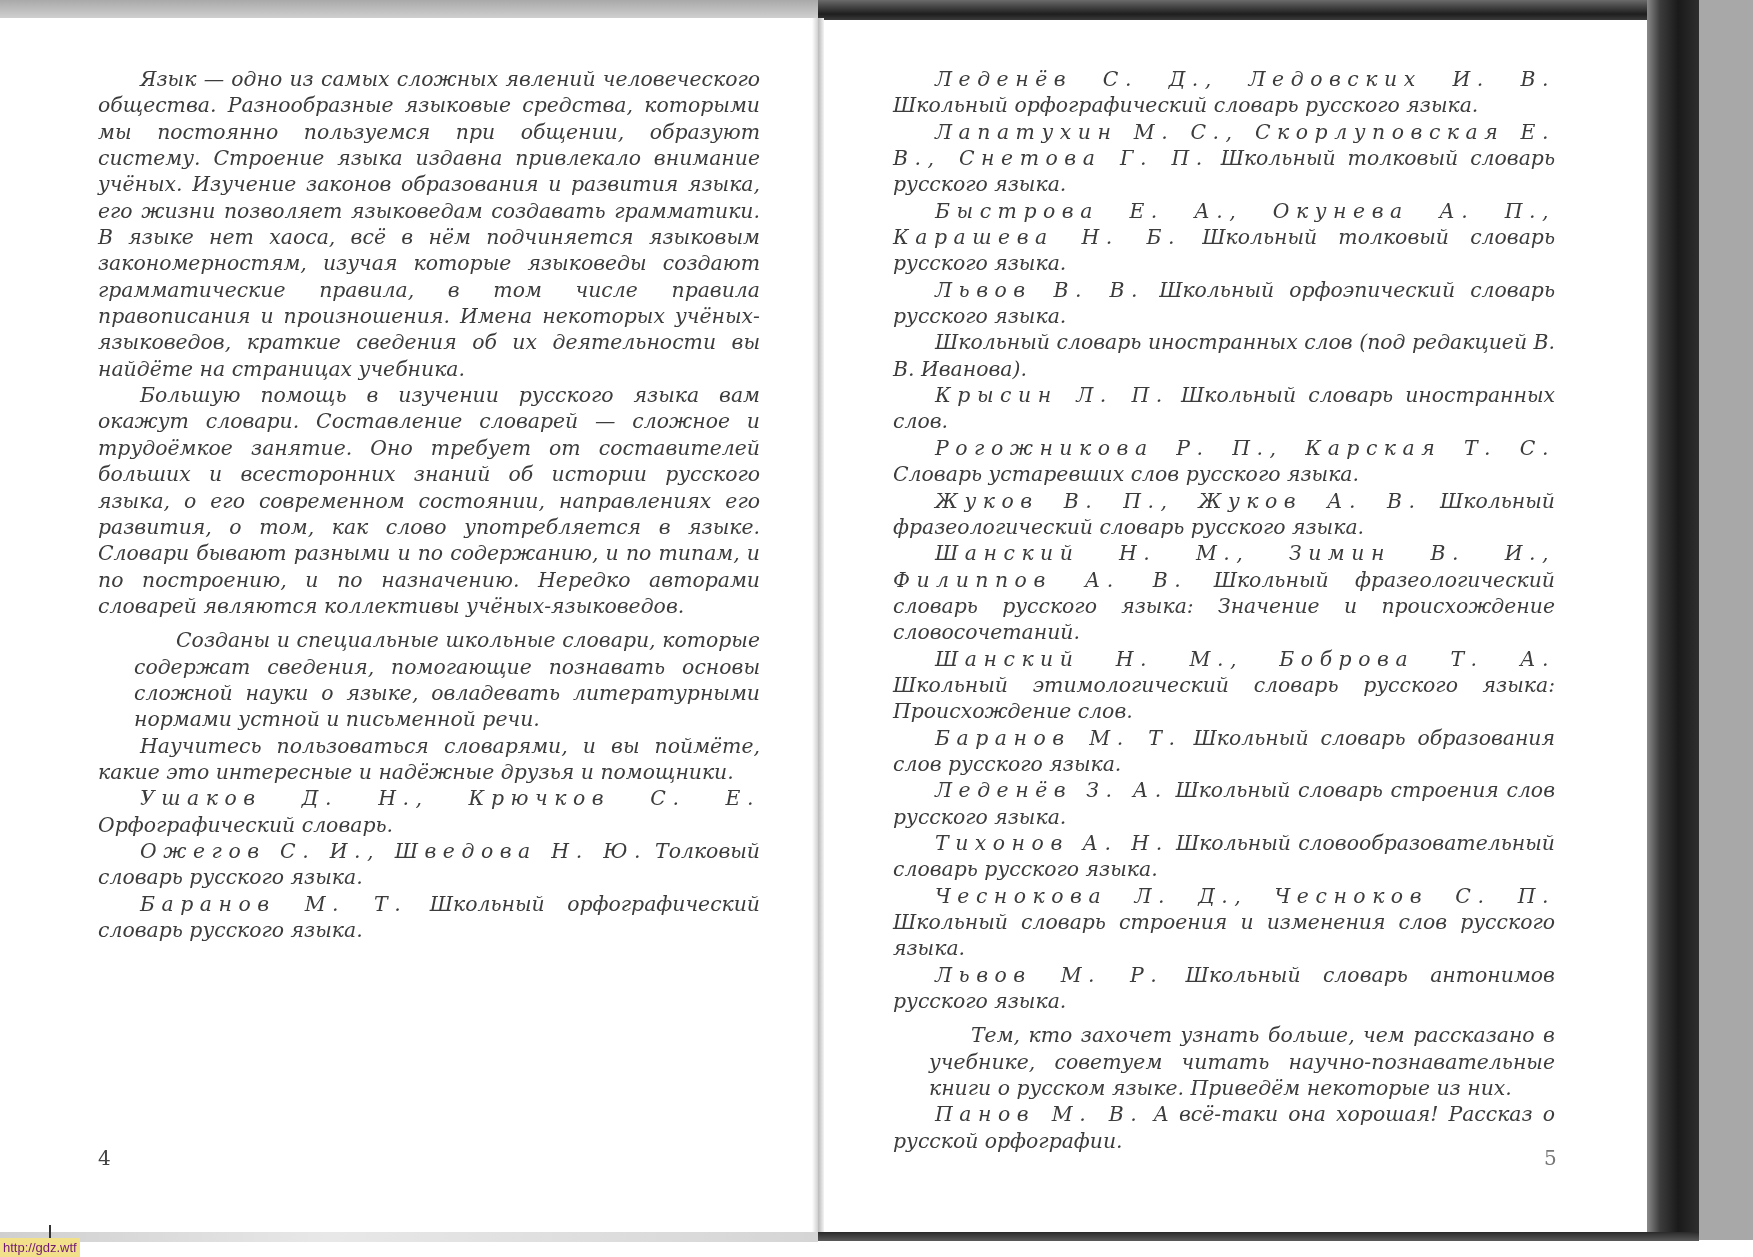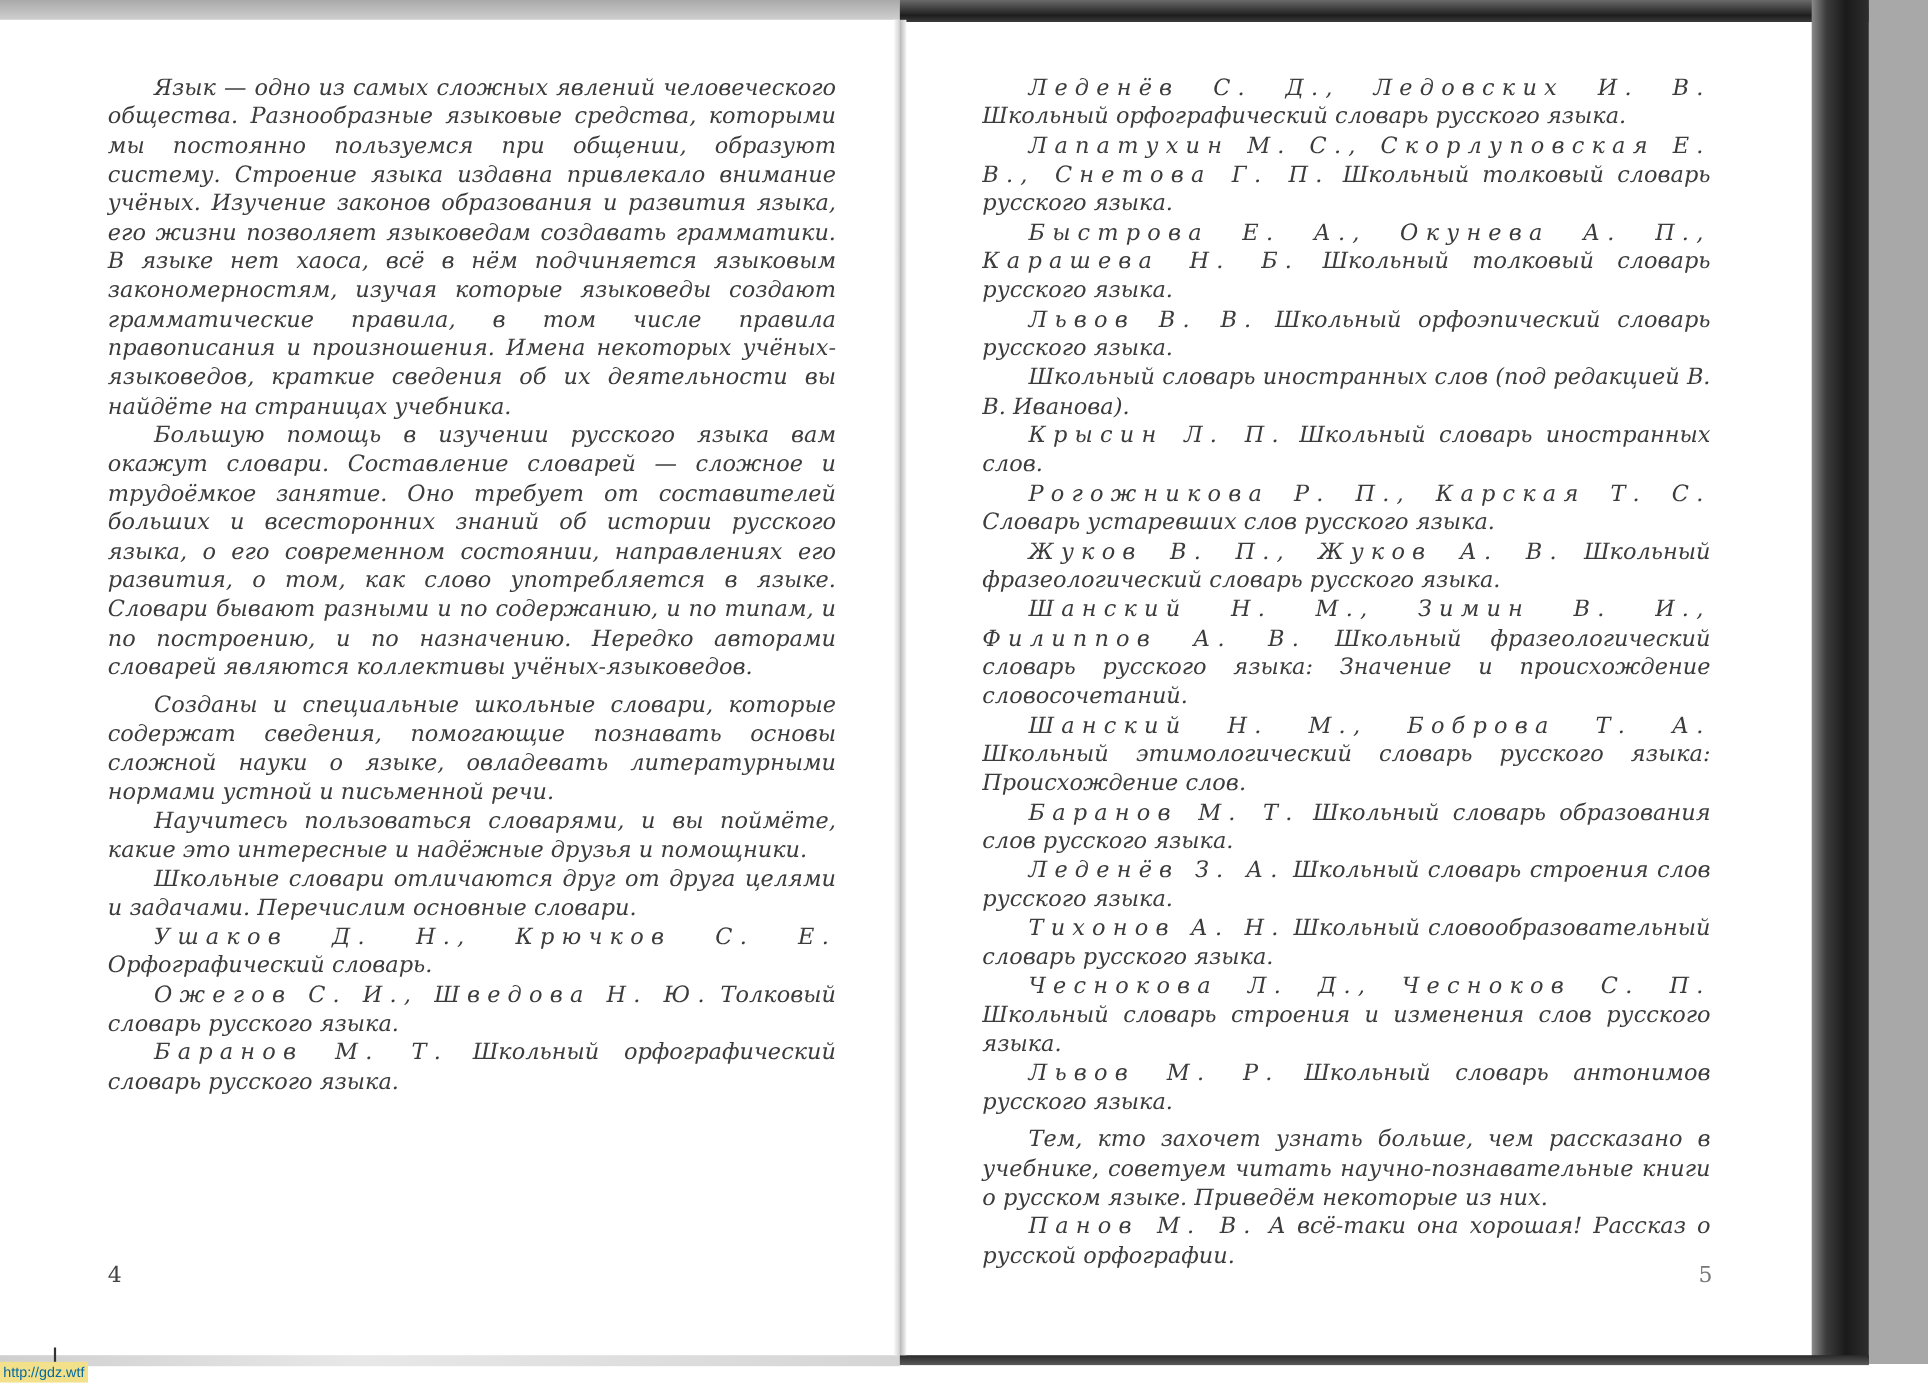--- a/index.html
+++ b/index.html
@@ -42,51 +42,50 @@
     font-size:20.4px;
     line-height:26.35px;
     text-align:justify;
     text-align-last:left;
     hyphens:manual;
     font-style:italic;
   }
   .page.left { left:98px; width:662px; }
   .page.right { left:893px; width:662px; }
   .para { margin:0; text-indent:42px; }
-  .gap { margin-top:8px; }
+  .gap { margin-top:8px;margin-left:36px; }
   .sp { letter-spacing:0.32em; }
   .page-number {
     position:absolute; top:1146px; font-size:20px; color:#444;
   }
   .page-number.left { left:98px; }
   .page-number.right { left:1544px; color:#777; }
   .watermark {
     position:absolute; left:0; top:1238px; height:19px; padding:0 3px;
-    background:#f2e08a; color:#0369a1;
+    background:#f2e08a; color:#701a75;
     font-family:"Liberation Sans", sans-serif; font-size:13px; line-height:19px;
   }
   .tick { position:absolute; left:49px; top:1225px; width:2px; height:18px; background:#333; }
 </style>
 </head>
 <body>
 
 <div class="top-strip-left"></div>
 <div class="top-strip-right"></div>
 <div class="right-cover"></div>
 <div class="right-bg"></div>
 <div class="bottom-strip-left"></div>
 <div class="bottom-strip-right"></div>
 <div class="spine"></div>
 
 <div class="page left">
   <p class="para">Язык — одно из самых сложных явлений человеческого общества. Разнообразные языковые средства, которыми мы постоянно пользуемся при общении, образуют систему. Строение языка издавна привлекало внимание учёных. Изучение законов образования и развития языка, его жизни позволяет языковедам создавать грамматики. В языке нет хаоса, всё в нём подчиняется языковым закономерностям, изучая которые языковеды создают грамматические правила, в том числе правила правописания и произношения. Имена некоторых учёных-языковедов, краткие сведения об их деятельности вы найдёте на страницах учебника.</p>
   <p class="para">Большую помощь в изучении русского языка вам окажут словари. Составление словарей — сложное и трудоёмкое занятие. Оно требует от составителей больших и всесторонних знаний об истории русского языка, о его современном состоянии, направлениях его развития, о том, как слово употребляется в языке. Словари бывают разными и по содержанию, и по типам, и по построению, и по назначению. Нередко авторами словарей являются коллективы учёных-языковедов.</p>
   <p class="para gap">Созданы и специальные школьные словари, которые содержат сведения, помогающие познавать основы сложной науки о языке, овладевать литературными нормами устной и письменной речи.</p>
   <p class="para">Научитесь пользоваться словарями, и вы поймёте, какие это интересные и надёжные друзья и помощники.</p>
-  <p class="para">Школьные словари отличаются друг от друга целями и задачами. Перечислим основные словари.</p>
 
   <p class="para">
     <span class="sp">Ушаков Д. Н., Крючков С. Е.</span>
     <span>Орфографический словарь.</span>
   </p>
   <p class="para">
     <span class="sp">Ожегов С. И., Шведова Н. Ю.</span>
     <span>Толковый словарь русского языка.</span>
   </p>
   <p class="para">

